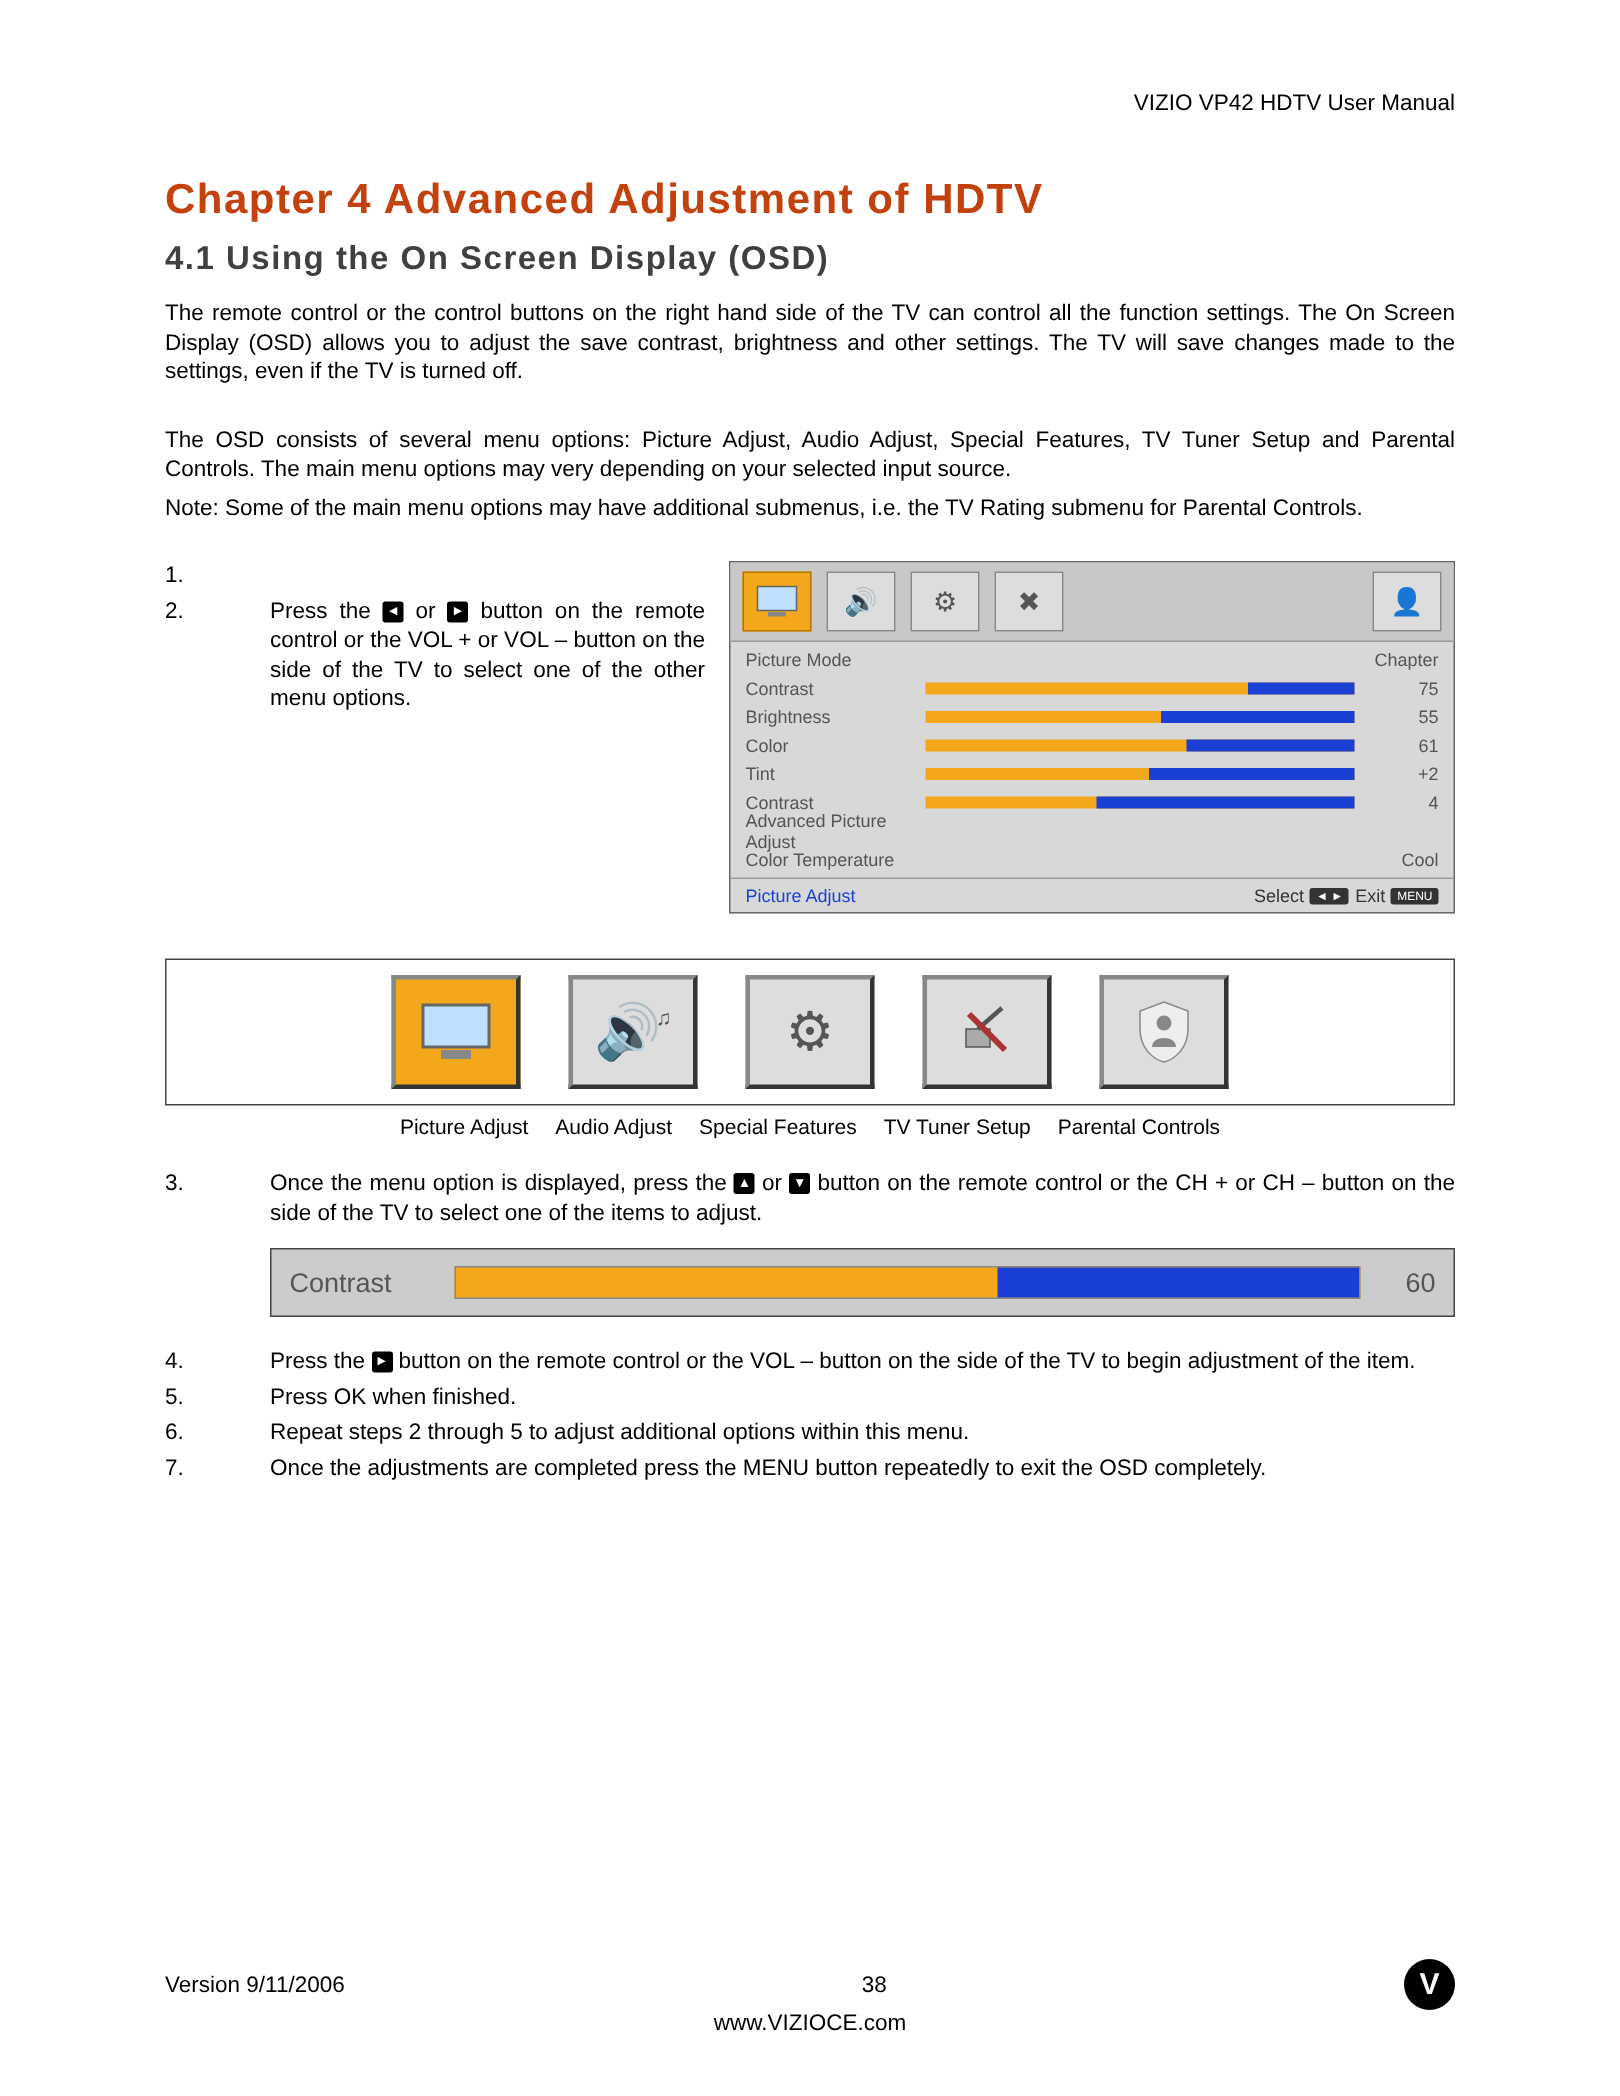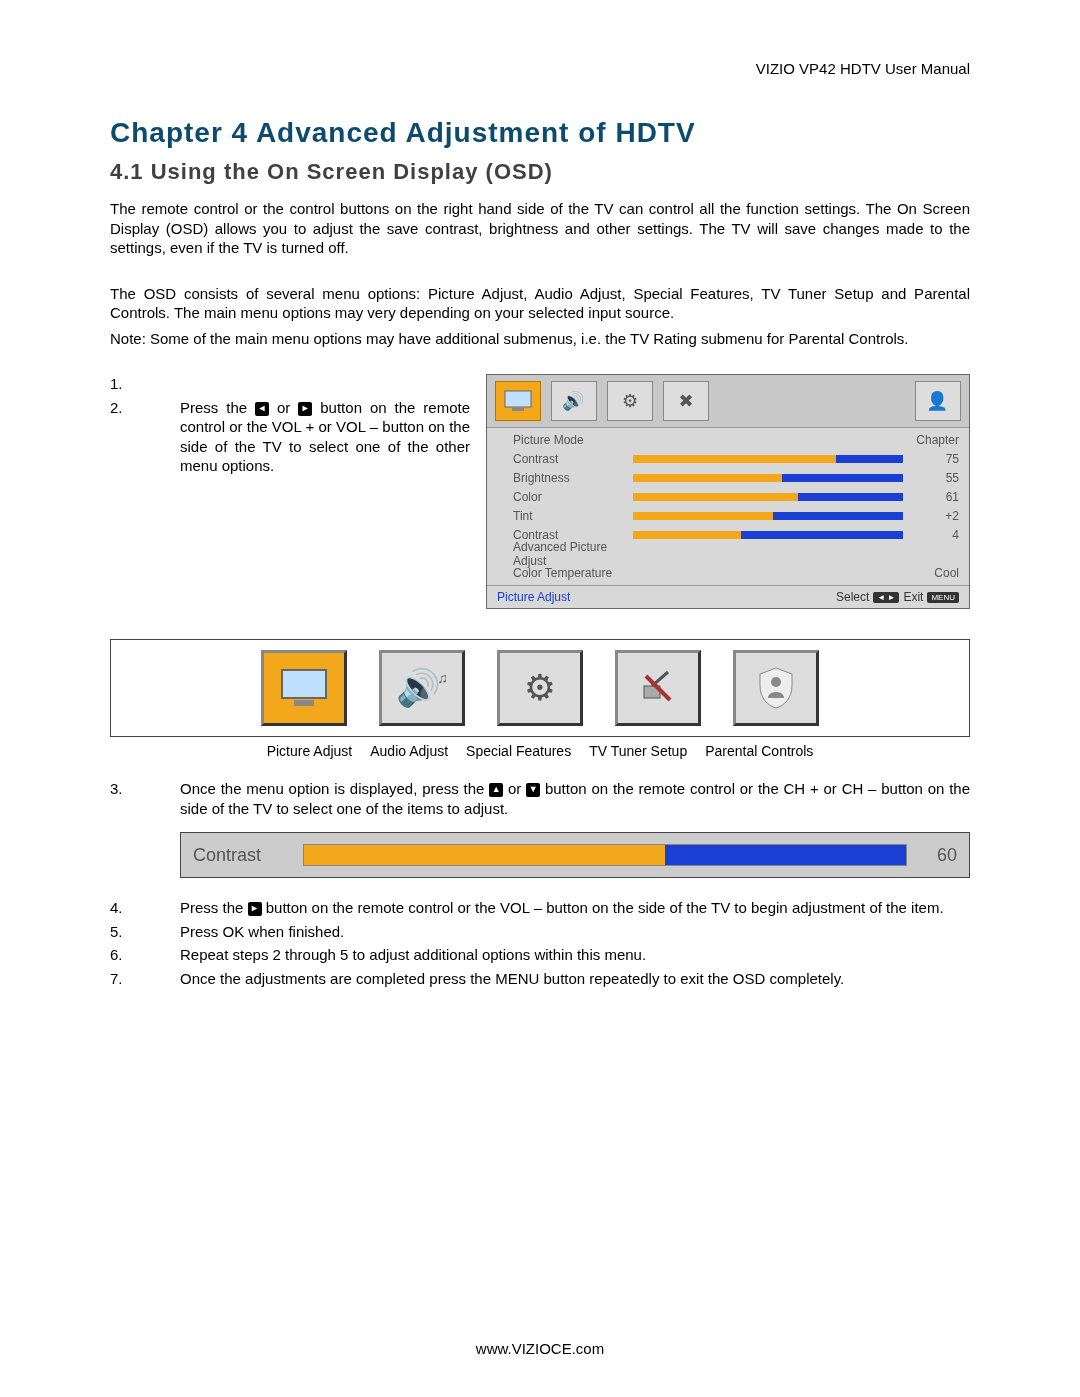--- a/index.html
+++ b/index.html
@@ -20,21 +20,21 @@
   .header-right {
     text-align: right;
     font-size: 15px;
     margin-bottom: 40px;
   }
   .chapter-title {
     font-family: "Arial Black", Arial, sans-serif;
     font-weight: 600;
     letter-spacing: 1px;
     font-size: 28px;
-    color: #0c4a6e;
+    color: #c2410c;
     margin: 0 0 10px 0;
   }
   .section-title {
     font-family: "Arial Black", Arial, sans-serif;
     font-weight: 600;
     letter-spacing: 1px;
     font-size: 22px;
     color: #404040;
     margin: 0 0 14px 0;
   }
@@ -100,21 +100,21 @@
   }
   .osd-tab.selected { background: #f2a81a; border-color: #b37600; }
   .osd-body {
     padding: 4px 10px 4px 10px;
     display: flex;
     flex-direction: column;
     gap: 3px;
     color: #555;
   }
   .osd-row { display: flex; align-items: center; height: 16px; }
-  .osd-label { flex: 0 0 120px; margin-left: 16px; }
+  .osd-label { flex: 0 0 120px; }
   .osd-bar {
     flex: 1;
     height: 8px;
     background: #f2a81a;
     position: relative;
     margin-right: 8px;
   }
   .osd-bar .fill {
     position: absolute;
     right: 0;
@@ -423,16 +423,21 @@
       <span class="num">6.</span>
       <span class="txt">Repeat steps 2 through 5 to adjust additional options within this menu.</span>
     </li>
     <li>
       <span class="num">7.</span>
       <span class="txt">Once the adjustments are completed press the MENU button repeatedly to exit the OSD completely.</span>
     </li>
   </ol>
 
   <div class="footer">
+    <div class="line1">
+      <span>Version 9/11/2006</span>
+      <span>38</span>
+      <span class="vlogo">V</span>
+    </div>
     <div class="center">www.VIZIOCE.com</div>
   </div>
 
 </div>
 
 </body></html>

